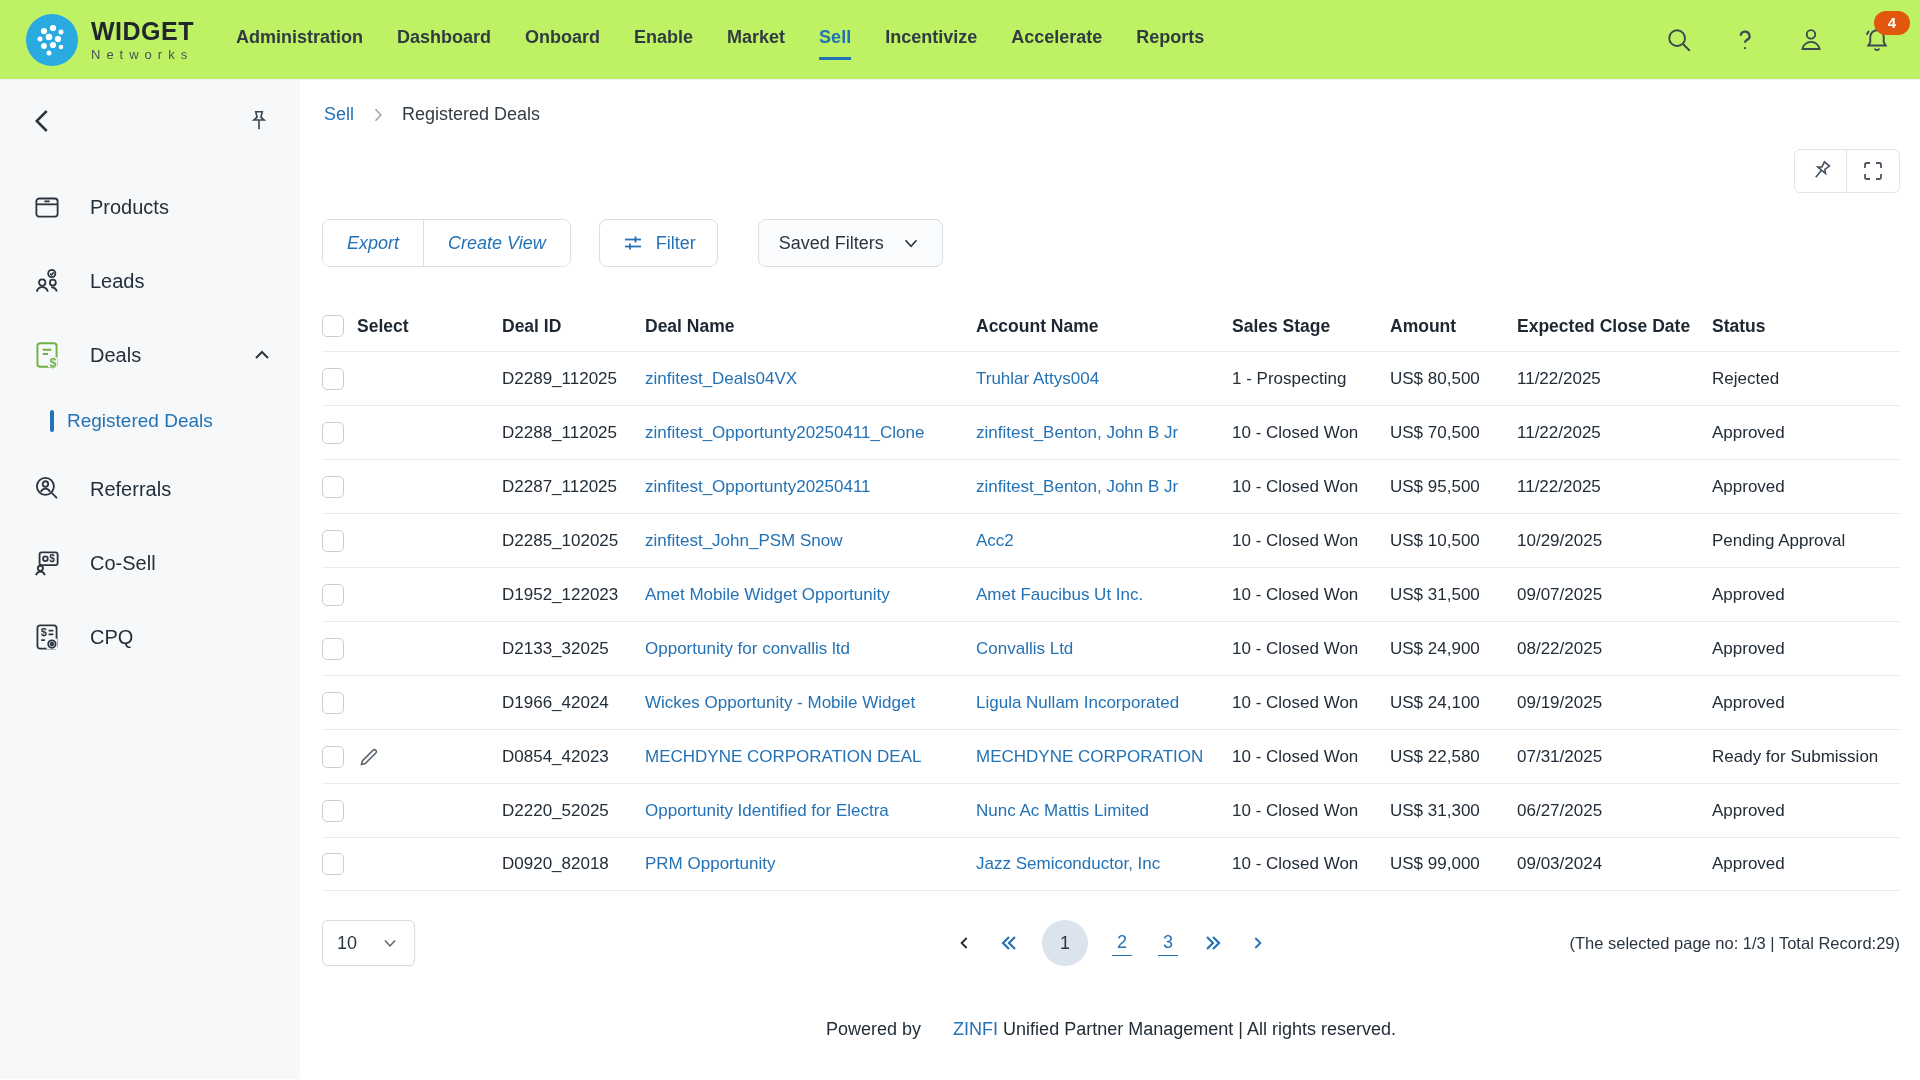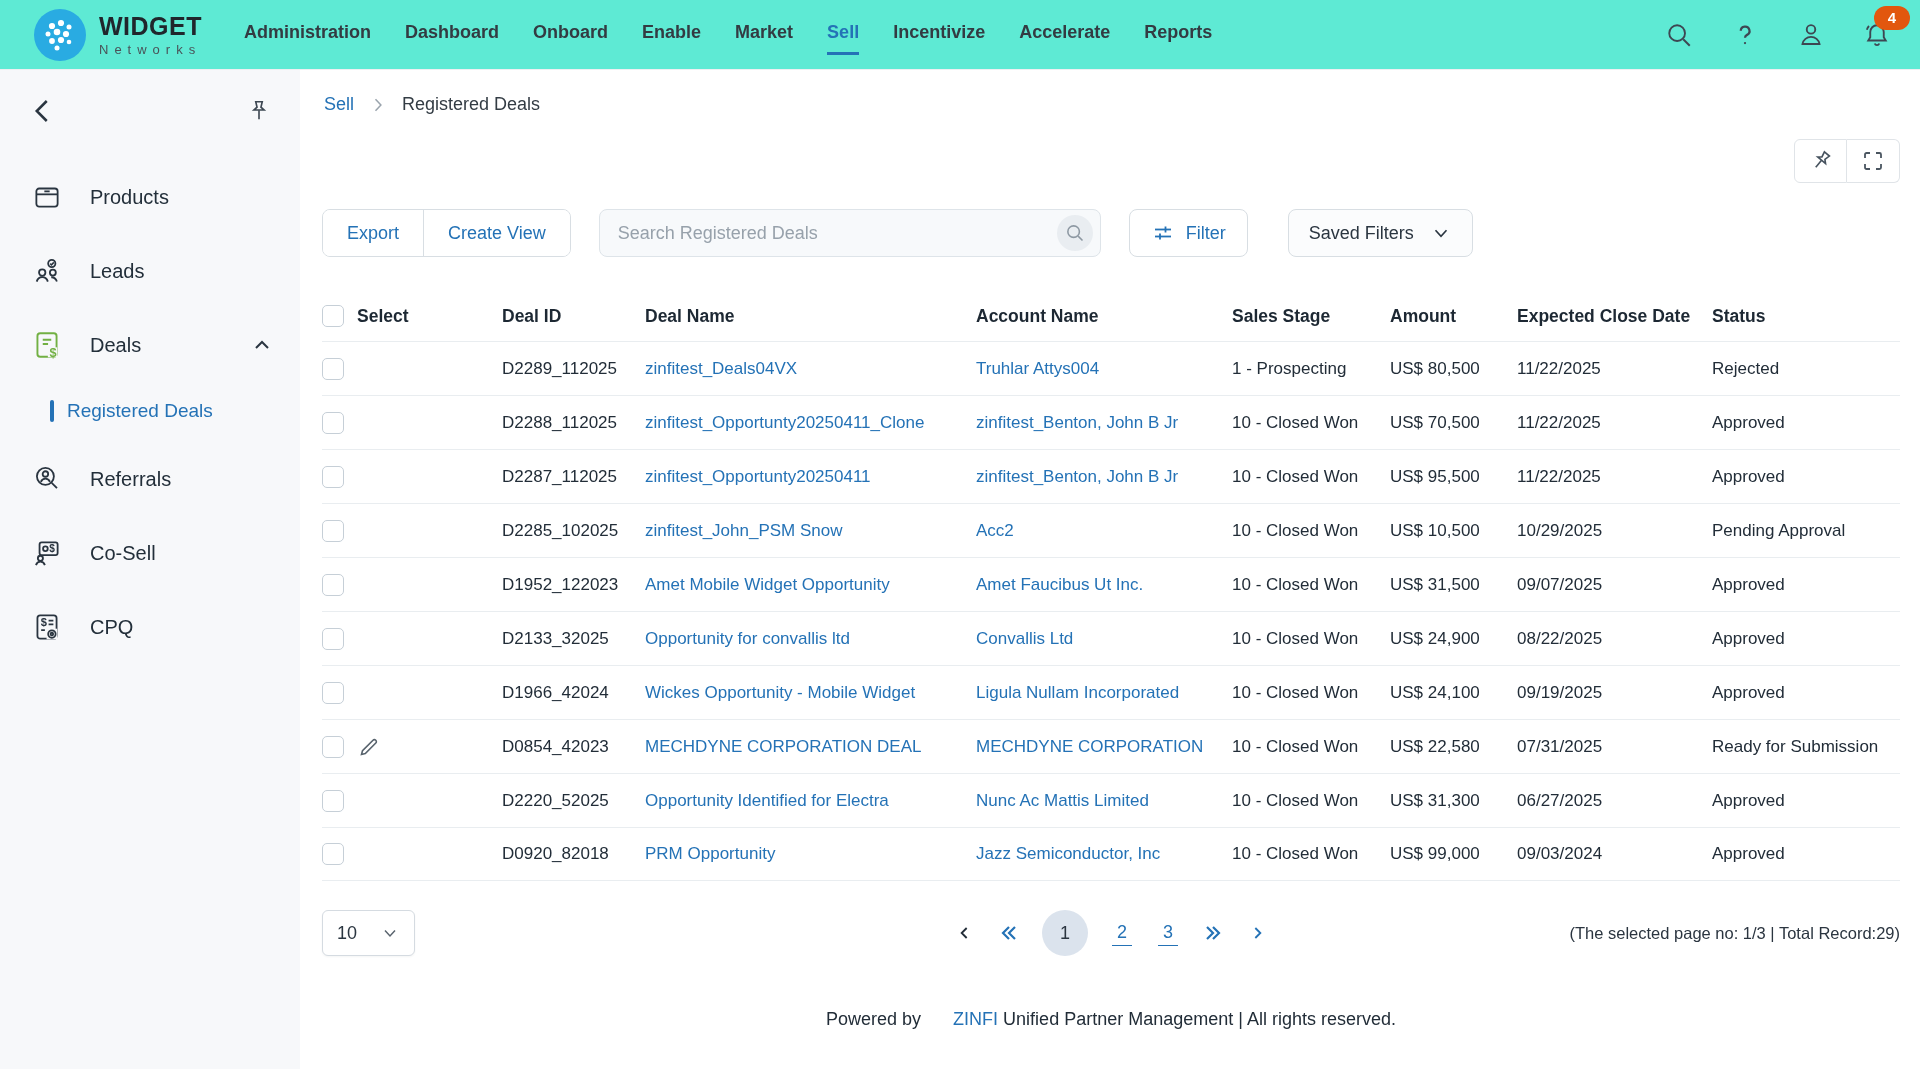--- a/index.html
+++ b/index.html
@@ -2,22 +2,22 @@
 <html><head>
 <meta charset="utf-8">
 <style>
   * { margin:0; padding:0; box-sizing:border-box; }
   html,body { width:1920px; height:1080px; overflow:hidden; background:#fff;
     font-family:"Liberation Sans", sans-serif; color:#222d38; }
   a { text-decoration:none; cursor:pointer; }
   svg { display:block; }
 
   
-  .topbar { height:70px; display:flex; align-items:center; padding:0 28px 0 34px;
-    background:#5eead4; border-bottom:1px solid #eef0f2; }
+  .topbar { height:80px; display:flex; align-items:center; padding:0 28px 0 26px;
+    background:#bef264; border-bottom:1px solid #eef0f2; }
   .logo-wrap { display:flex; align-items:center; gap:13px; }
   .brand-title { font-size:25px; font-weight:700; letter-spacing:.5px; color:#20262c; line-height:1; }
   .brand-sub { font-size:13px; letter-spacing:6px; color:#4a5258; margin-top:4px; line-height:1; }
   .main-nav { display:flex; align-items:center; gap:34px; margin-left:42px; }
   .nav-item { font-size:18px; color:#333b42; padding:8px 0 9px; border-bottom:3px solid transparent; cursor:pointer;font-weight:bold; }
   .nav-item.active { color:#2472b6; border-bottom-color:#2472b6; }
   .nav-item.active span { color:#2472b6; }
   .top-icons { margin-left:auto; display:flex; align-items:center; gap:36px; }
   .t-icon { width:30px; height:30px; position:relative; cursor:pointer; }
   .badge { position:absolute; top:-14px; right:-18px; min-width:36px; height:24px; background:#e2570e;
@@ -45,21 +45,21 @@
   .title-row { display:flex; align-items:center; margin-top:24px; padding-left:2px; }
   .page-title { font-size:27px; font-weight:700; color:#1b252e; }
   .title-actions { margin-left:auto; display:flex; }
   .sq-btn { width:53px; height:44px; background:#fff; border:1px solid #e0e4e8; display:flex; align-items:center; justify-content:center; cursor:pointer; }
   .sq-btn:first-child { border-radius:6px 0 0 6px; }
   .sq-btn:last-child { border-radius:0 6px 6px 0; border-left:none; }
 
   
   .toolbar { display:flex; align-items:center; margin-top:26px; }
   .btn-group { display:flex; border:1px solid #d8dee3; border-radius:8px; height:48px; background:#fff; overflow:hidden; }
-  .tb-btn { display:flex; align-items:center; padding:0 24px; font-size:18px; color:#2472b6; cursor:pointer; background:#fff; border:none; }
+  .tb-btn { display:flex; align-items:center; padding:0 24px; font-size:18px; color:#2472b6; cursor:pointer; background:#fff; border:none;font-style:italic; }
   .tb-btn + .tb-btn { border-left:1px solid #d8dee3; }
   .search-box { margin-left:28px; width:502px; height:48px; background:#f7f9fb; border:1px solid #dee4e9; border-radius:8px;
     display:flex; align-items:center; padding:0 7px 0 18px; }
   .search-box input { flex:1; border:none; outline:none; background:transparent; font-size:18px; color:#333; font-family:"Liberation Sans",sans-serif; }
   .search-box input::placeholder { color:#97a1ab; }
   .search-circle { width:36px; height:36px; border-radius:50%; background:#e9edf1; display:flex; align-items:center; justify-content:center; cursor:pointer; }
   .filter-btn { margin-left:28px; height:48px; border:1px solid #d8dee3; border-radius:8px; background:#fff;
     display:flex; align-items:center; gap:11px; padding:0 21px; font-size:18px; color:#2472b6; cursor:pointer; }
   .saved-btn { margin-left:40px; height:48px; border:1px solid #d8dee3; border-radius:8px; background:#fbfcfd;
     display:flex; align-items:center; gap:16px; padding:0 20px; font-size:18px; color:#2a3540; cursor:pointer; }
@@ -319,29 +319,20 @@
         </span>
       </div>
     </div>
 
     <div class="toolbar">
       <div class="btn-group">
         <button class="tb-btn">Export</button>
         <button class="tb-btn">Create View</button>
       </div>
 
-      <div class="search-box">
-        <input type="text" placeholder="Search Registered Deals" style="">
-        <span class="search-circle">
-          <svg width="22" height="22" viewBox="0 0 24 24" fill="none" stroke="#8d98a2" stroke-width="1.7">
-            <circle cx="10.5" cy="10.5" r="6.3"></circle>
-              <line x1="15.4" y1="15.4" x2="20.2" y2="20.2"></line>
-          </svg>
-        </span>
-      </div>
 
       <button class="filter-btn">
         <span>
           <svg width="24" height="24" viewBox="0 0 24 24" fill="none" stroke="#2472b6" stroke-width="1.8">
             <line x1="4" y1="8.5" x2="20" y2="8.5"></line>
               <line x1="14.5" y1="5.5" x2="14.5" y2="11.5"></line>
             <line x1="4" y1="15.5" x2="20" y2="15.5"></line>
               <line x1="9" y1="12.5" x2="9" y2="18.5"></line>
           </svg>
         </span>

